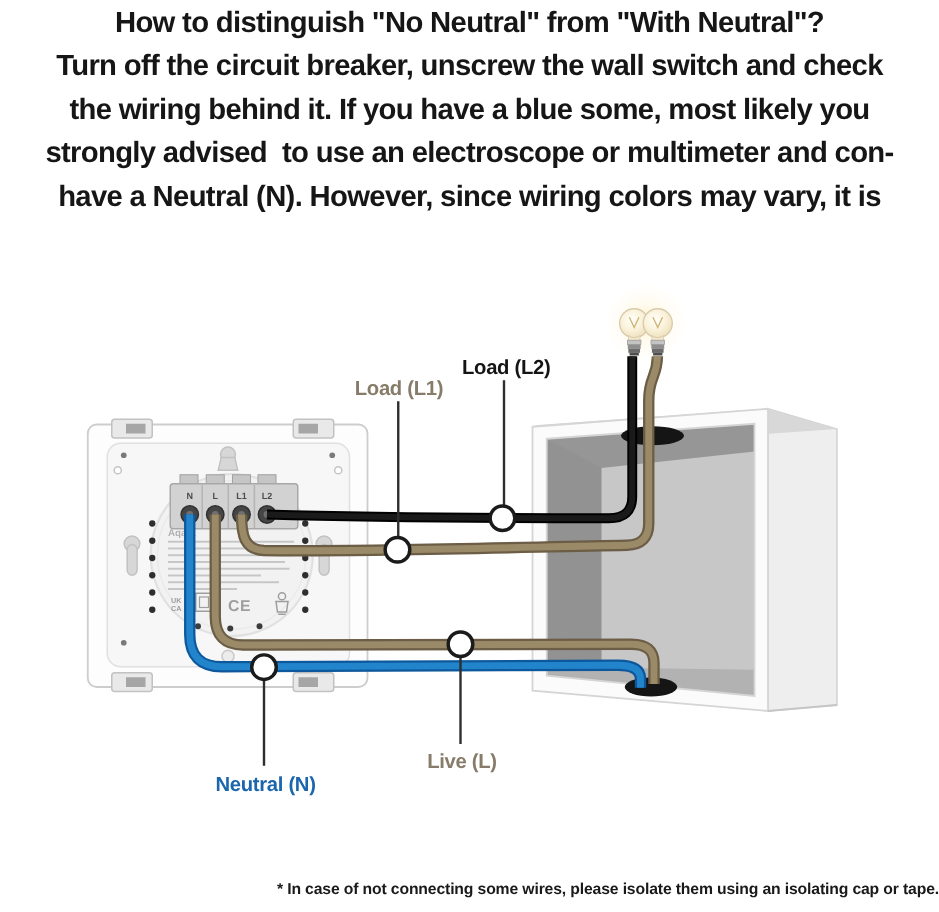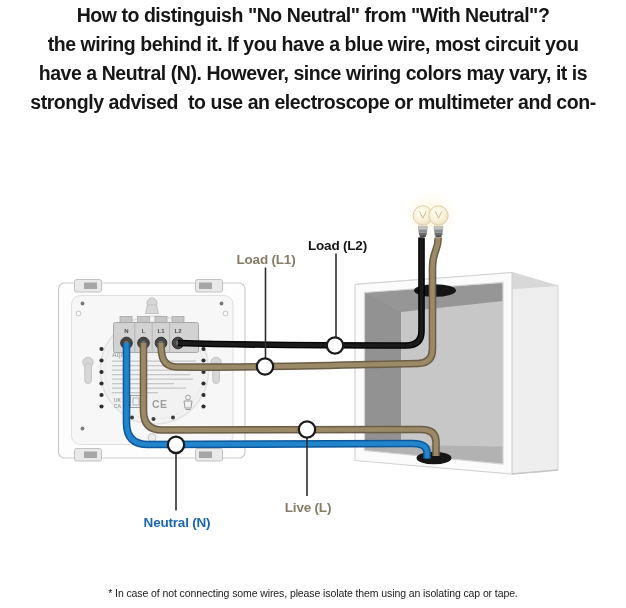--- a/index.html
+++ b/index.html
@@ -1,40 +1,41 @@
 <!DOCTYPE html>
 <html><head>
 <meta charset="utf-8">
 <style>
   html,body{margin:0;padding:0;background:#fff;}
   .canvas{position:relative;width:626px;height:608px;background:#ffffff;overflow:hidden;
           font-family:"Liberation Sans","DejaVu Sans",sans-serif;}
   .header{position:absolute;top:1px;left:0;right:0;text-align:center;
           font-weight:700;font-size:19.5px;line-height:28.9px;color:#161616;letter-spacing:-0.45px;}
   .header .line{white-space:pre;}
-  .footnote{position:absolute;top:587px;left:0;right:0;text-align:center;
-            font-weight:400;font-size:10.5px;color:#1a1a1a;letter-spacing:-0.1px;}
+  .footnote{position:absolute;top:587px;left:0;right:0;text-align:right;
+            font-weight:700;font-size:10.5px;color:#1a1a1a;letter-spacing:-0.1px;}
   svg.diagram{position:absolute;left:0;top:0;}
   svg text{font-family:"Liberation Sans","DejaVu Sans",sans-serif;}
   .wire-label{font-weight:700;font-size:13.5px;letter-spacing:-0.2px;}
   .terminal-label{font-weight:700;font-size:6px;fill:#4c4c4c;}
   .brand-text{font-size:6.5px;font-weight:700;fill:#b2b2b2;}
   .ce-text{font-size:10.5px;font-weight:700;fill:#9e9e9e;letter-spacing:0.5px;}
   .ukca-text{font-size:4.8px;font-weight:700;fill:#9e9e9e;}
 </style>
 </head>
 <body>
 
 <div class="canvas">
 
   <div class="header">
     <div class="line">How to distinguish "No Neutral" from "With Neutral"?</div>
-    <div class="line">the wiring behind it. If you have a blue wire, most circuit you</div>
+    <div class="line">Turn off the circuit breaker, unscrew the wall switch and check</div>
+    <div class="line">the wiring behind it. If you have a blue some, most likely you</div>
+    <div class="line">strongly advised  to use an electroscope or multimeter and con-</div>
     <div class="line">have a Neutral (N). However, since wiring colors may vary, it is</div>
-    <div class="line">strongly advised  to use an electroscope or multimeter and con-</div>
   </div>
 
   <svg class="diagram" width="626" height="608" viewBox="0 0 626 608">
     <defs>
       <radialGradient id="glowGrad" cx="50%" cy="50%" r="50%">
         <stop offset="0%" stop-color="#ffe9a8" stop-opacity="0.75"></stop>
         <stop offset="45%" stop-color="#fff3cf" stop-opacity="0.38"></stop>
         <stop offset="100%" stop-color="#fff8e2" stop-opacity="0"></stop>
       </radialGradient>
       <radialGradient id="bulbGrad" cx="42%" cy="38%" r="65%">

